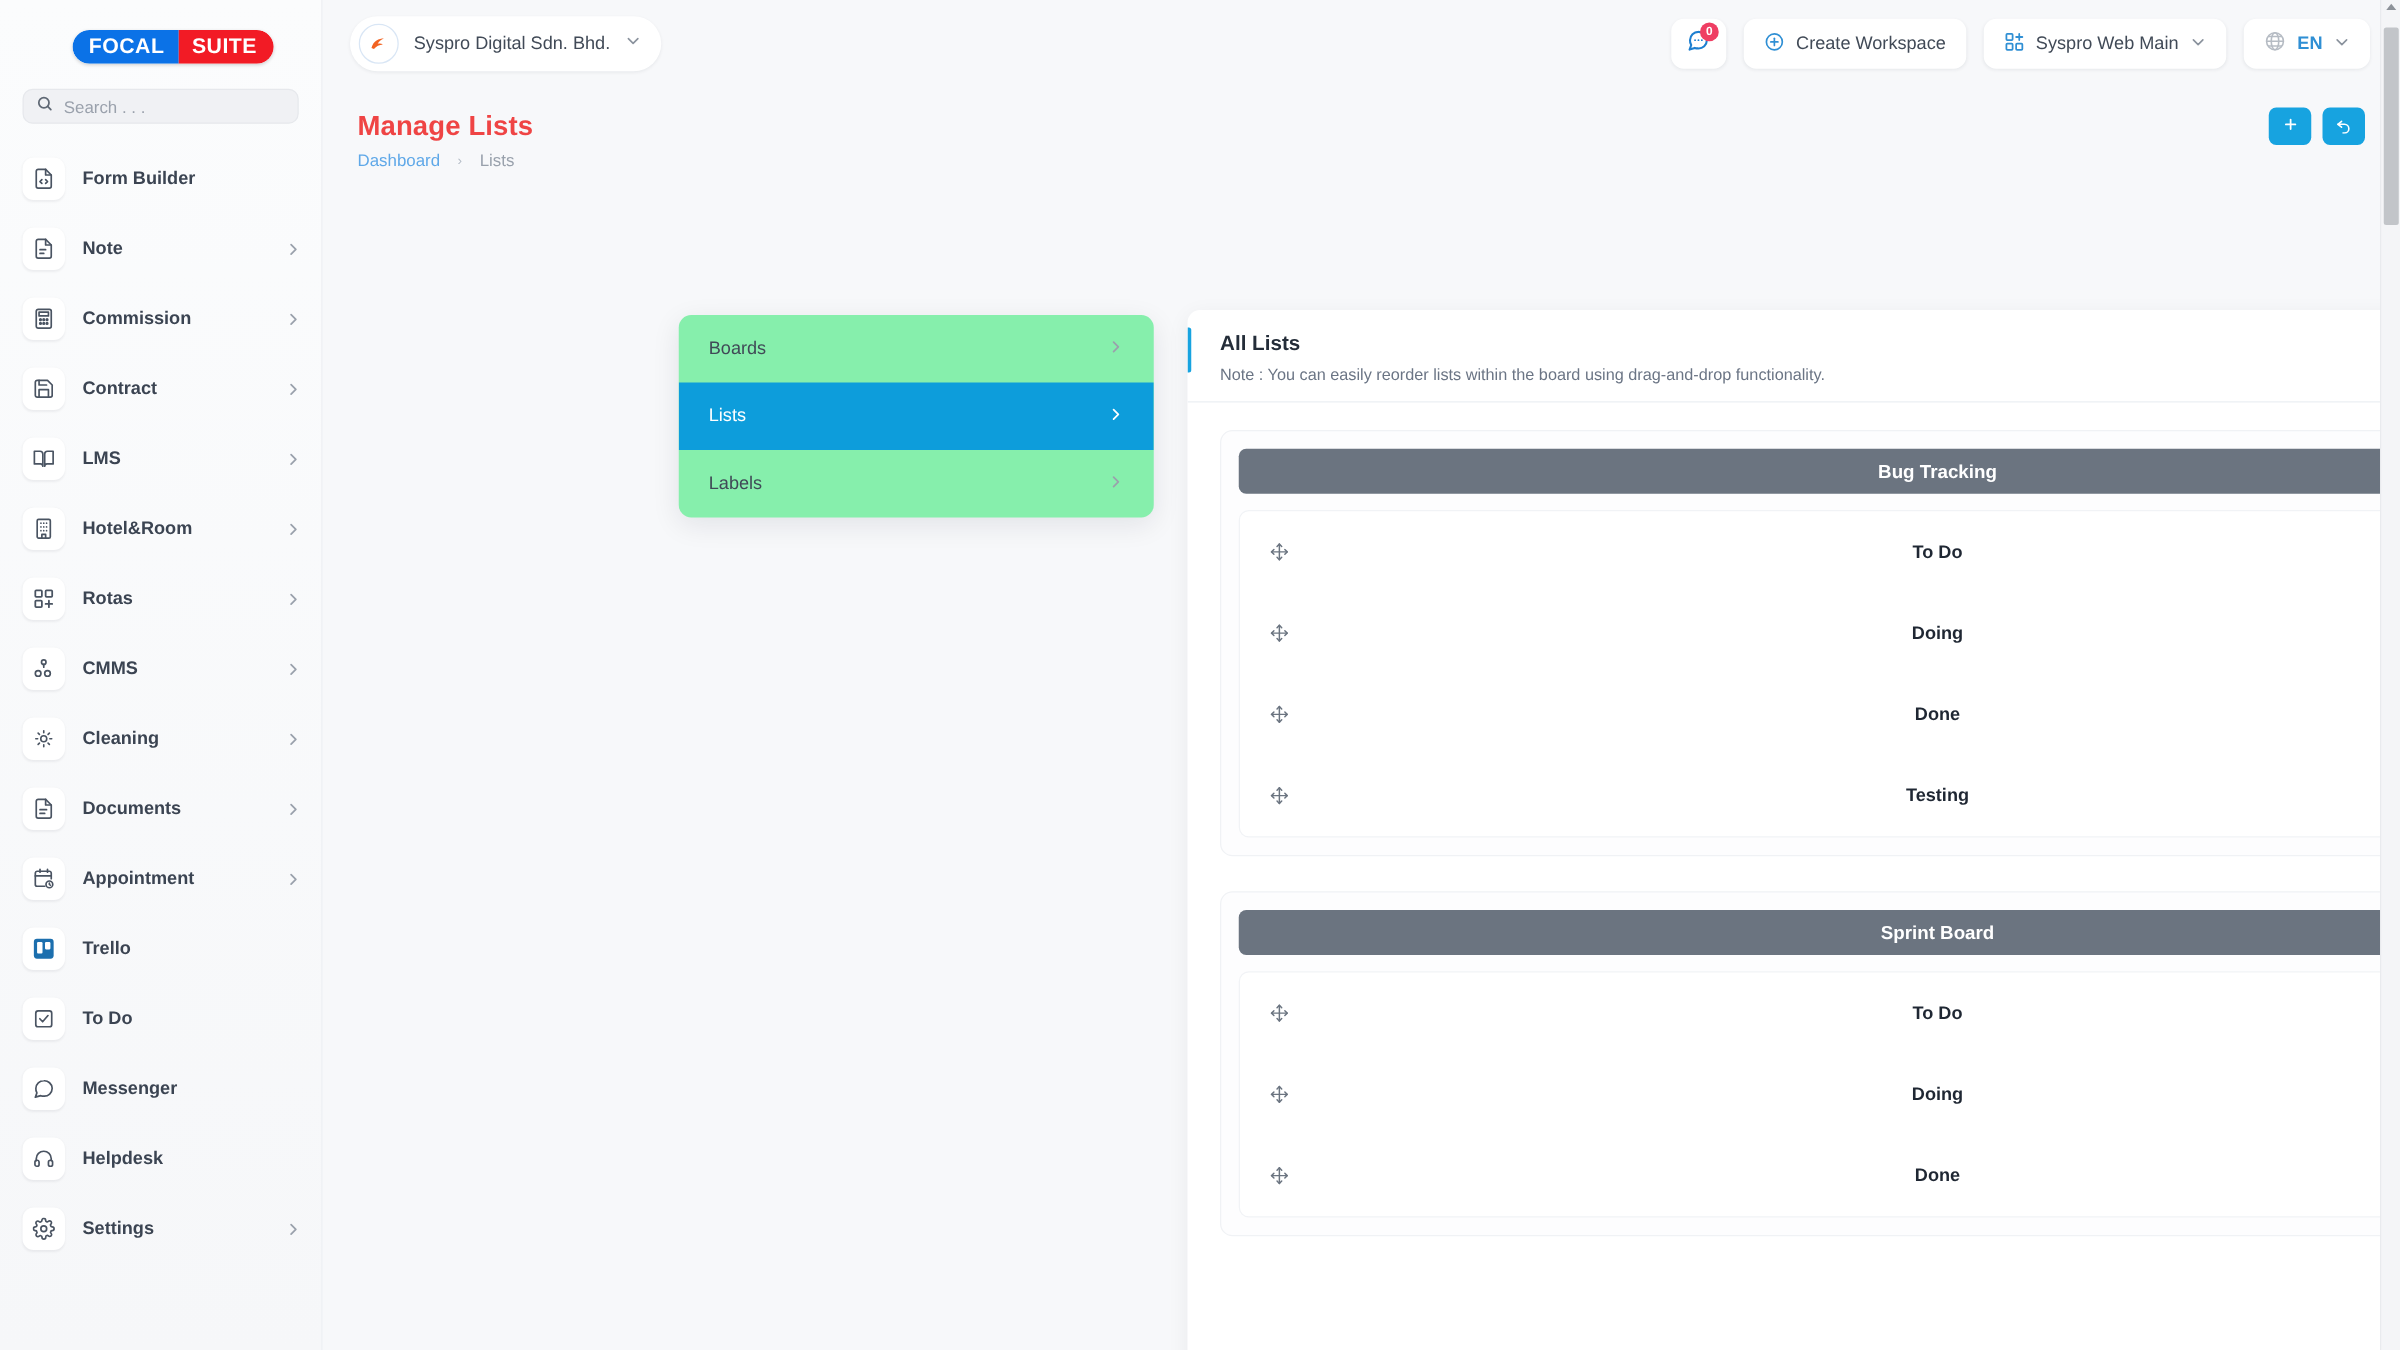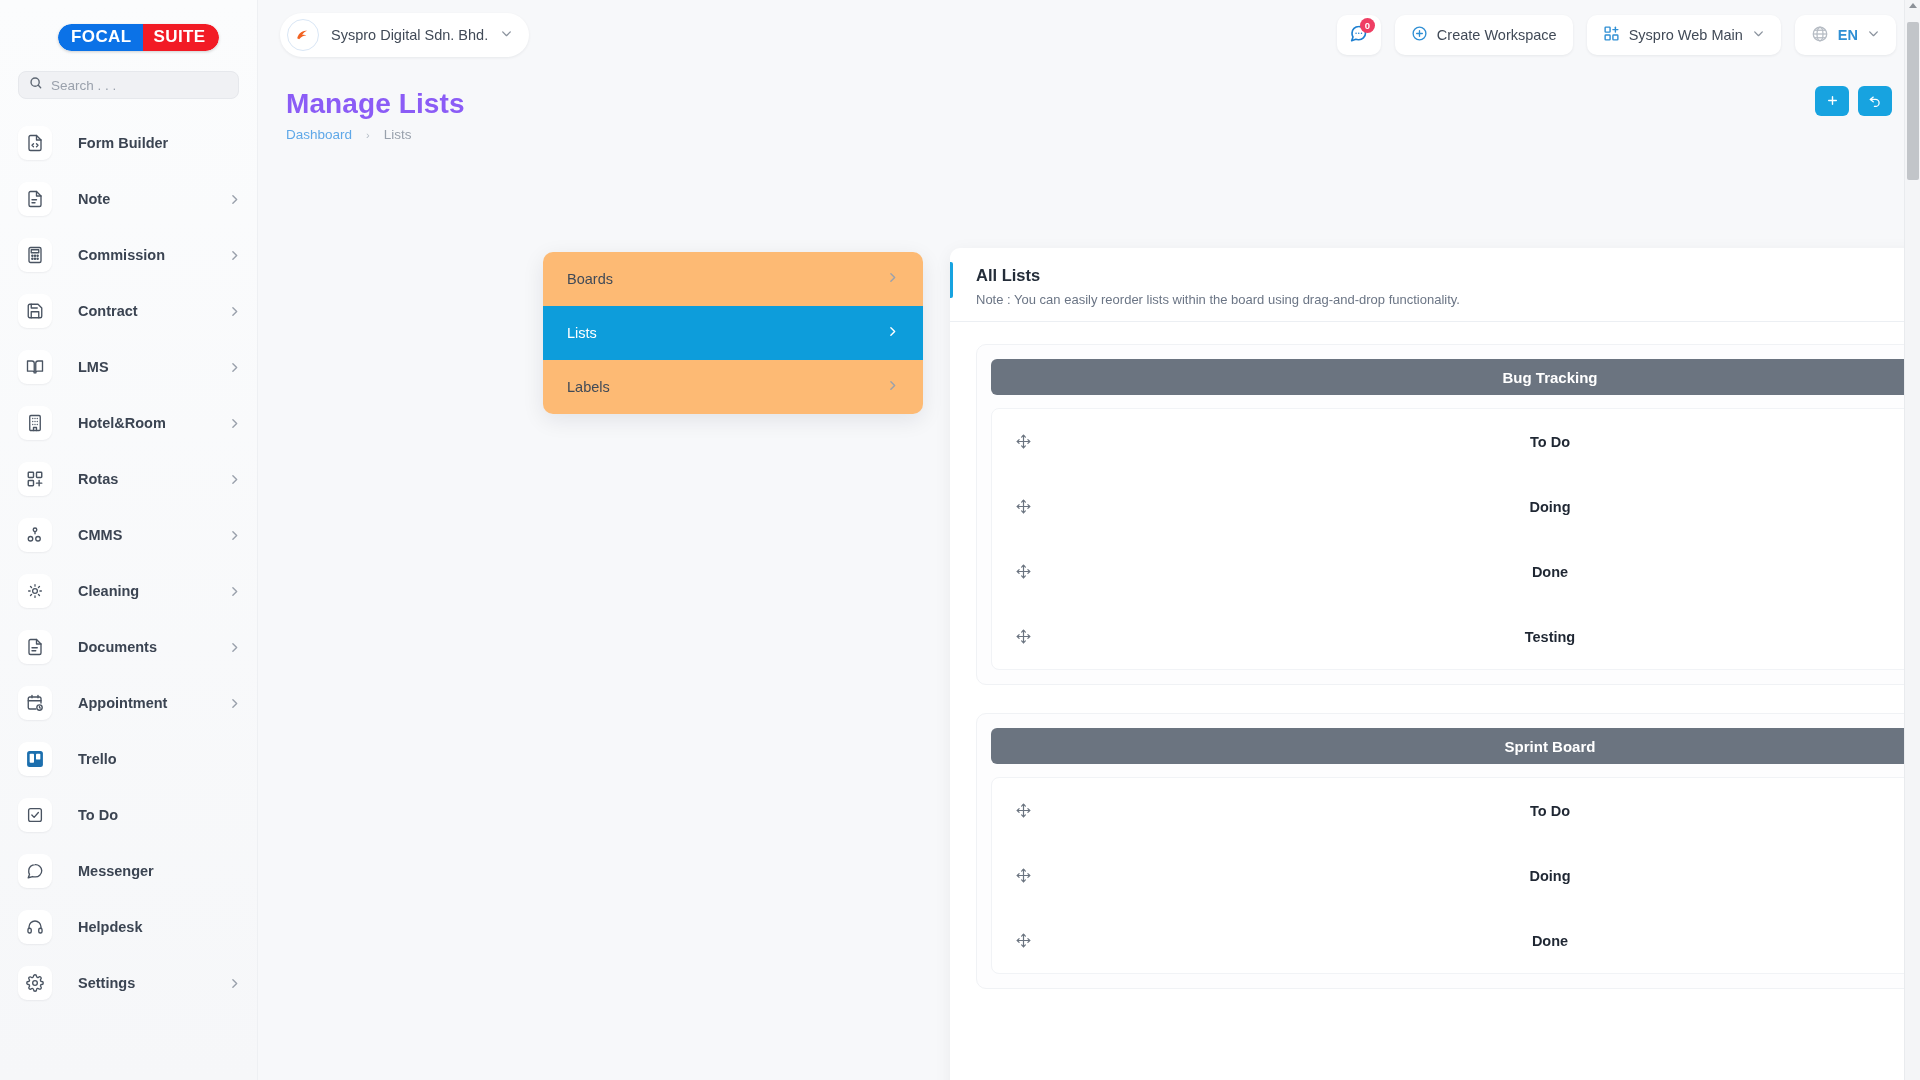--- a/index.html
+++ b/index.html
@@ -40,21 +40,21 @@
     gap: 8px;
   }
   .search-box .ph { color: #9aa1ac; font-size: 13.5px; }
   .search-box svg { flex: 0 0 auto; }
 
   .nav { margin-top: 16px; }
   .nav-item {
     height: 56px;
     display: flex; align-items: center;
     padding: 0 16px 0 18px;
-    gap: 26px;
+    gap: 14px;
     cursor: pointer;
     position: relative;
   }
   .nav-ico {
     width: 34px; height: 34px; border-radius: 9px;
     background: #ffffff;
     display: flex; align-items: center; justify-content: center;
     box-shadow: 0 1px 2px rgba(16,24,40,.06);
     flex: 0 0 auto;
   }
@@ -109,40 +109,40 @@
     padding: 0 16px;
     box-shadow: 0 1px 3px rgba(16,24,40,.07);
     font-size: 14.5px; color: #414a57; white-space: nowrap;
     cursor: pointer;
   }
 
   
   #main { position: absolute; left: 258px; top: 70px; width: 1662px; height: 1010px; }
 
   .page-head { padding: 18px 28px 0 28px; position: relative; }
-  .page-title { font-size: 28px; font-weight: 700; color: #8b5cf6; letter-spacing: .1px;}
+  .page-title { font-size: 22px; font-weight: 700; color: #ef4444; letter-spacing: .1px;}
   .crumbs { margin-top: 7px; display: flex; align-items: center; gap: 14px; font-size: 13.5px;}
   .crumbs .c-link { color: #5fa8e8; cursor: pointer;}
   .crumbs .c-sep { color: #b4bcc6; font-size: 11px;}
   .crumbs .c-cur { color: #99a1ac;}
 
   .head-actions { position: absolute; right: 28px; top: 16px; display: flex; gap: 9px;}
   .sq-btn {
     width: 34px; height: 30px; border-radius: 6px;
     background: #17a3e0; color: #fff;
     display:flex; align-items:center; justify-content:center;
     cursor: pointer; border: none;
     font-size: 15px; line-height: 1;
   }
 
   
   .submenu {
     position: absolute; left: 285px; top: 182px;
     width: 380px;
-    background: #fdba74; border-radius: 10px;
+    background: #86efac; border-radius: 10px;
     box-shadow: 0 6px 22px rgba(16,24,40,.09);
     overflow: hidden;
   }
   .submenu-item {
     height: 54px; display: flex; align-items: center;
     padding: 0 24px; font-size: 14.5px; color: #404a57;
     cursor: pointer;
   }
   .submenu-item .sm-caret { margin-left: auto; color: #9aa1ac; }
   .submenu-item.active { background: #0d9ddb; color: #fff; }

